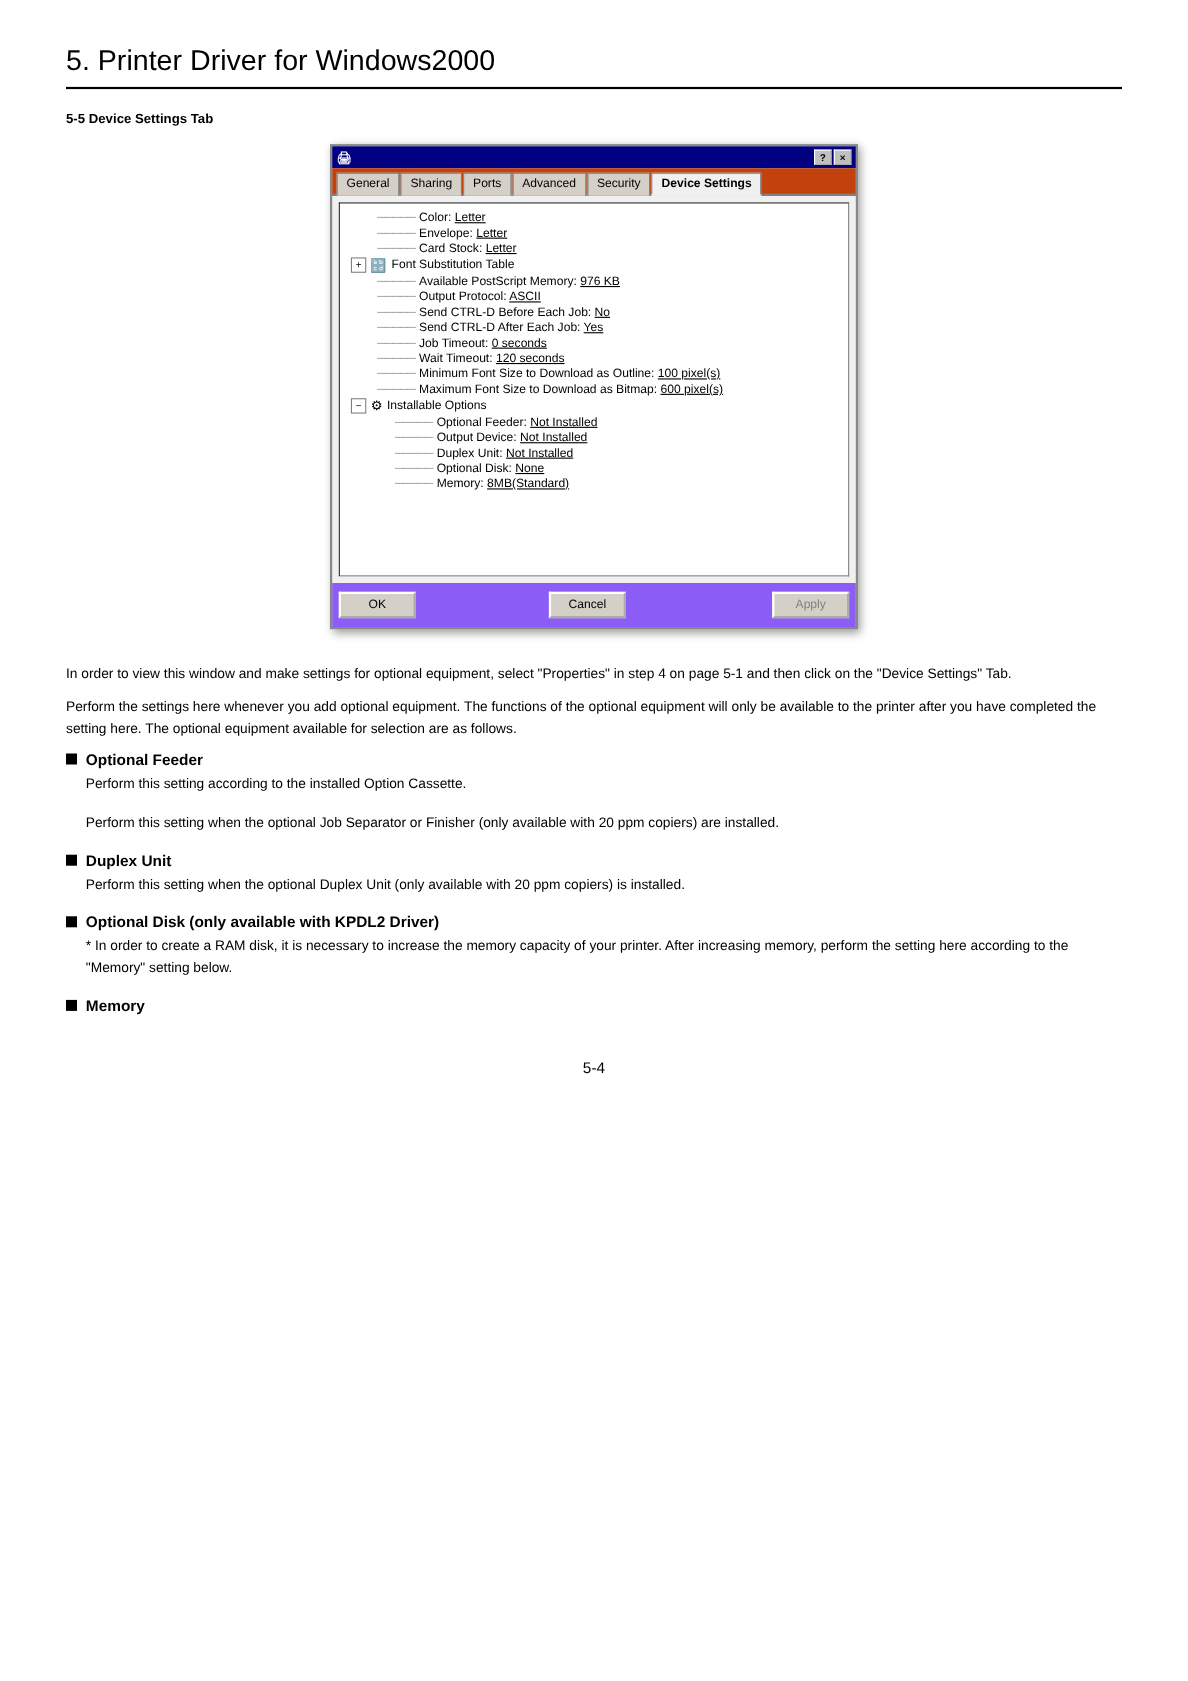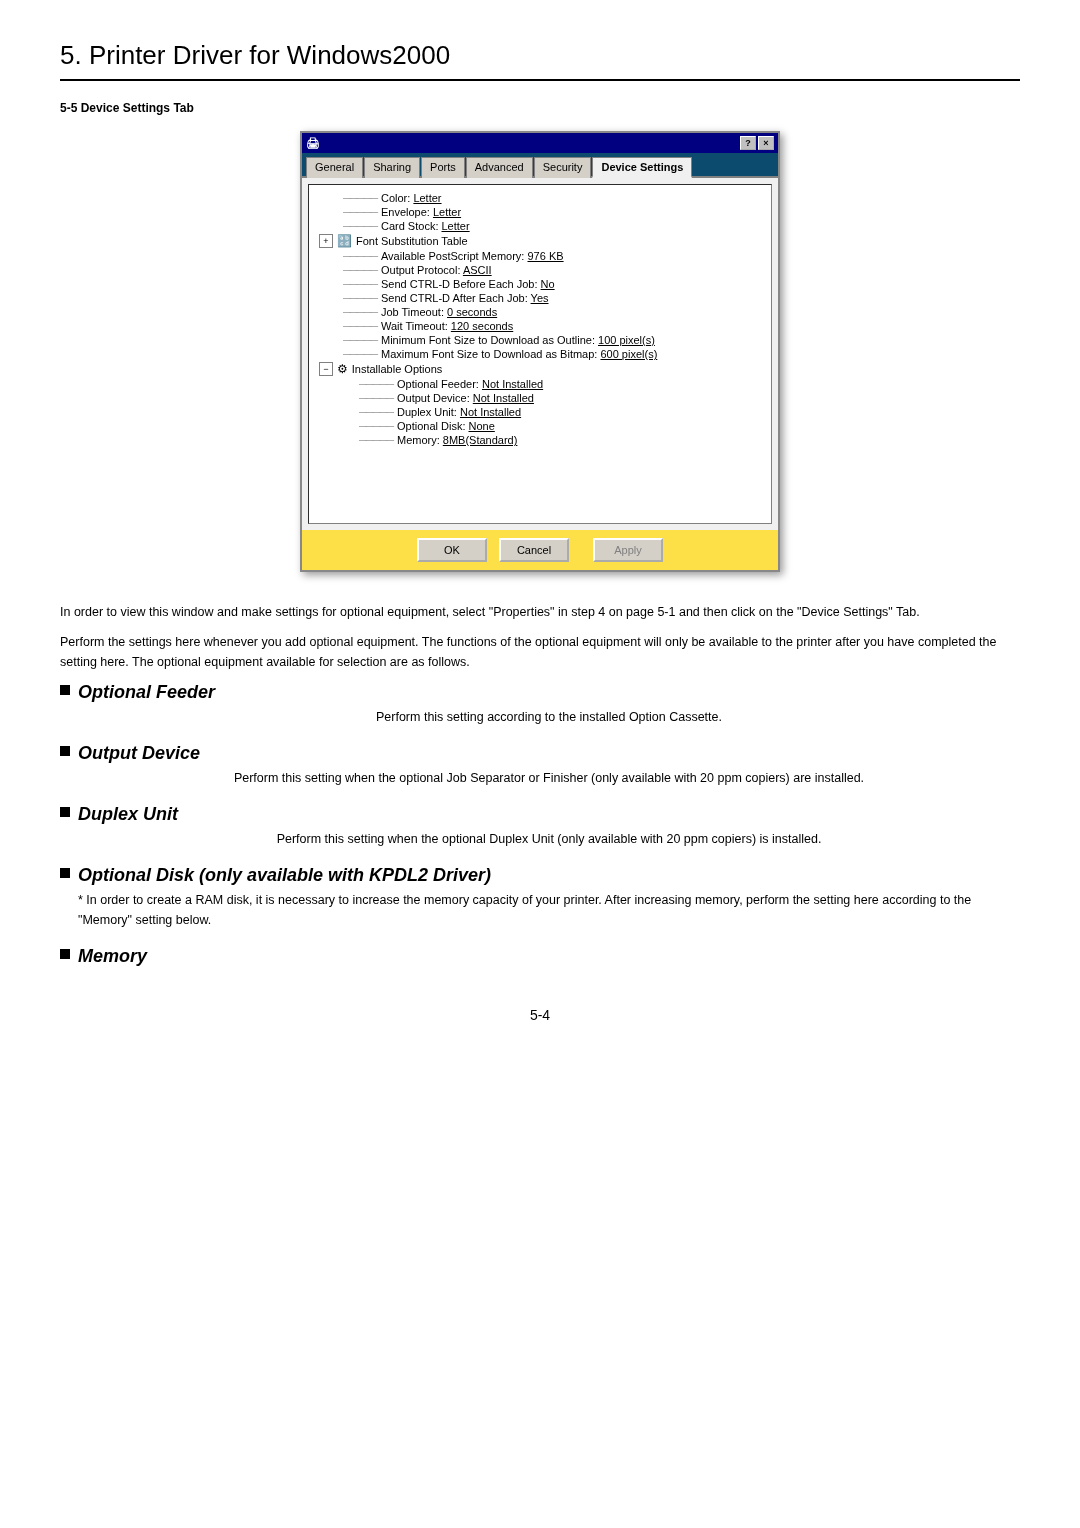--- a/index.html
+++ b/index.html
@@ -69,21 +69,21 @@
       cursor: pointer;
       display: flex;
       align-items: center;
       justify-content: center;
       font-weight: bold;
     }
 
     
     .tabs-row {
       display: flex;
-      background: #0c4a6e;
+      background: #c2410c;
       border-bottom: 2px solid #808080;
       padding: 4px 8px 0 4px;
       flex-wrap: wrap;
       gap: 1px;
     }
 
     .tab {
       padding: 3px 8px;
       background: #d4d0c8;
       border: 1px solid #808080;
@@ -144,24 +144,24 @@
     .underline { text-decoration: underline; }
 
     
     .dialog-content::-webkit-scrollbar { width: 16px; }
     .dialog-content::-webkit-scrollbar-track { background: #f0f0f0; }
     .dialog-content::-webkit-scrollbar-thumb { background: #808080; border: 1px solid #fff; }
 
     
     .dialog-buttons {
       display: flex;
-      justify-content: center;
-      gap: 12px;
+      justify-content: space-between;
+      gap: 0;
       padding: 8px 6px;
-      background: #fde047;
+      background: #8b5cf6;
     }
 
     .dlg-btn {
       min-width: 70px;
       padding: 4px 12px;
       font-size: 11px;
       background: #d4d0c8;
       border: 2px outset #fff;
       cursor: pointer;
       font-family: Arial, sans-serif;
@@ -195,29 +195,27 @@
       width: 10px;
       height: 10px;
       background: #000;
       margin-right: 8px;
       margin-top: 3px;
       flex-shrink: 0;
     }
 
     .bullet-title {
       font-weight: bold;
-      font-size: 18px;
-      font-style: italic;
+      font-size: 14px;
     }
 
     .bullet-body {
       font-size: 12.5px;
       line-height: 1.6;
       padding-left: 18px;
-      text-align: center;
     }
 
     .sub-note {
       font-size: 12.5px;
       line-height: 1.6;
       padding-left: 18px;
       margin-top: 4px;
     }
 
     
@@ -364,24 +362,20 @@
 
 <div class="bullet-section">
   <div class="bullet-header">
     <div class="bullet-square"></div>
     <span class="bullet-title">Optional Feeder</span>
   </div>
   <div class="bullet-body">Perform this setting according to the installed Option Cassette.</div>
 </div>
 
 <div class="bullet-section">
-  <div class="bullet-header">
-    <div class="bullet-square"></div>
-    <span class="bullet-title">Output Device</span>
-  </div>
   <div class="bullet-body">Perform this setting when the optional Job Separator or Finisher (only available with 20 ppm copiers) are installed.</div>
 </div>
 
 <div class="bullet-section">
   <div class="bullet-header">
     <div class="bullet-square"></div>
     <span class="bullet-title">Duplex Unit</span>
   </div>
   <div class="bullet-body">Perform this setting when the optional Duplex Unit (only available with 20 ppm copiers) is installed.</div>
 </div>

